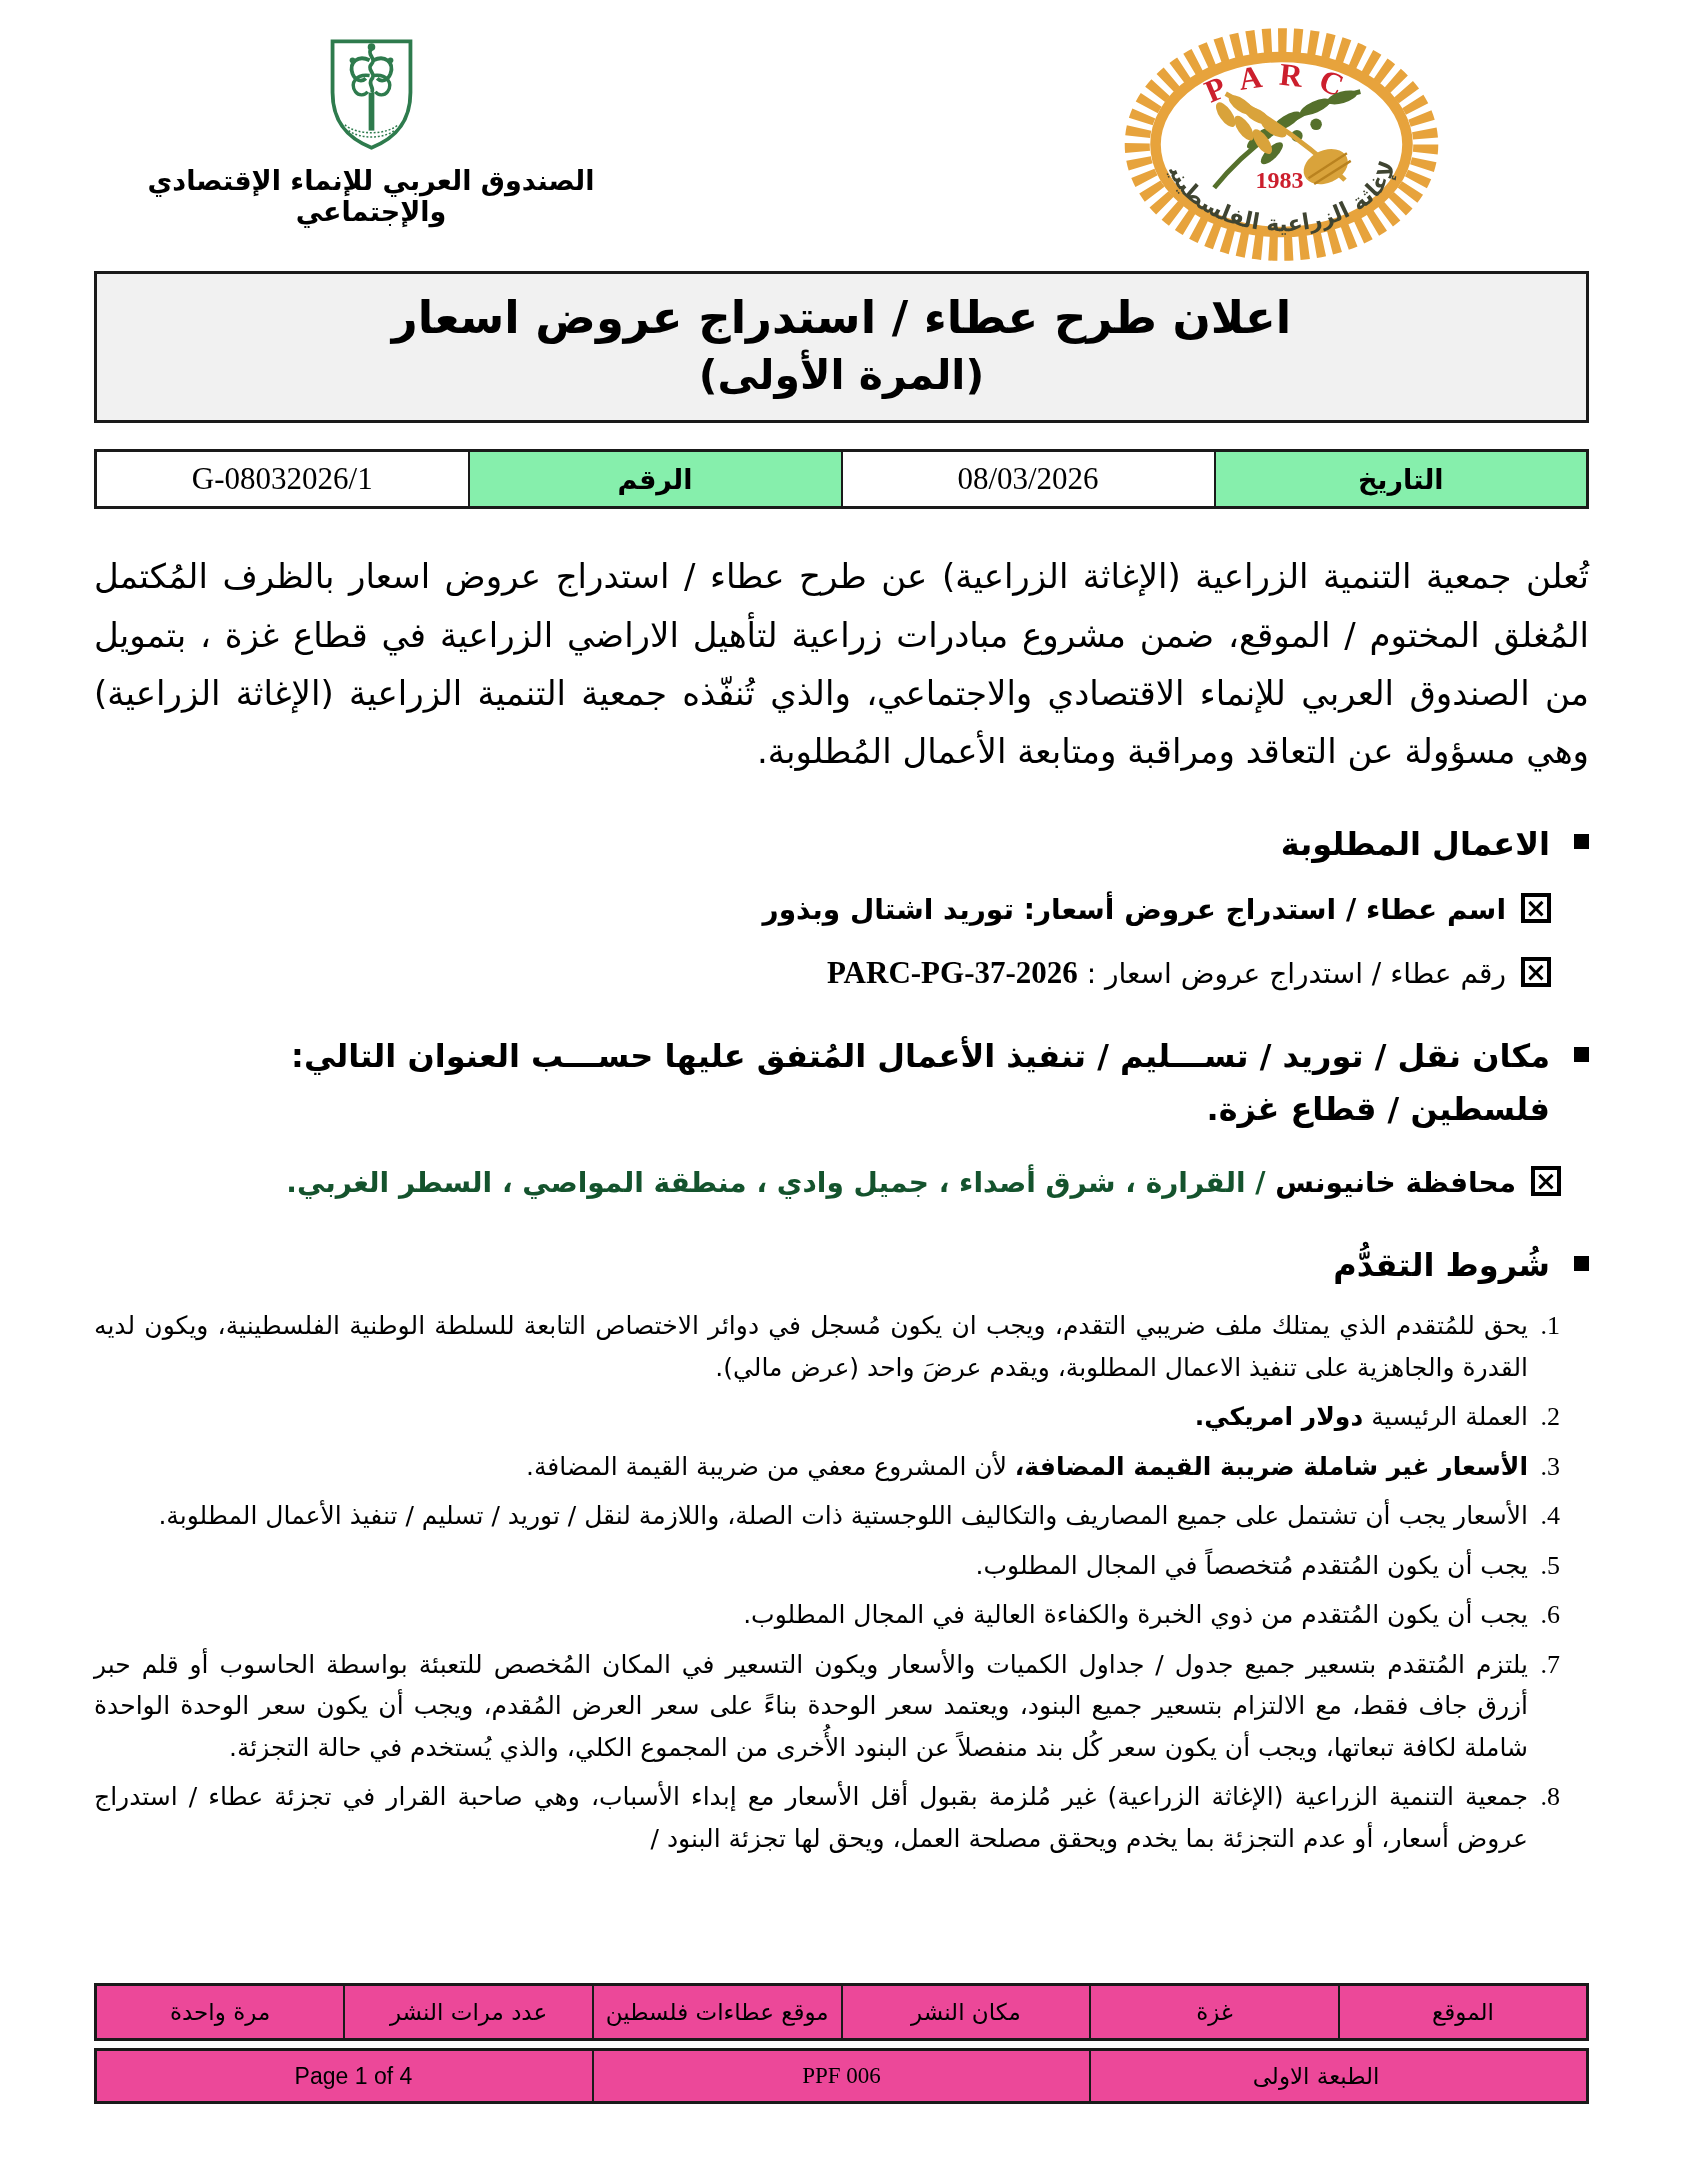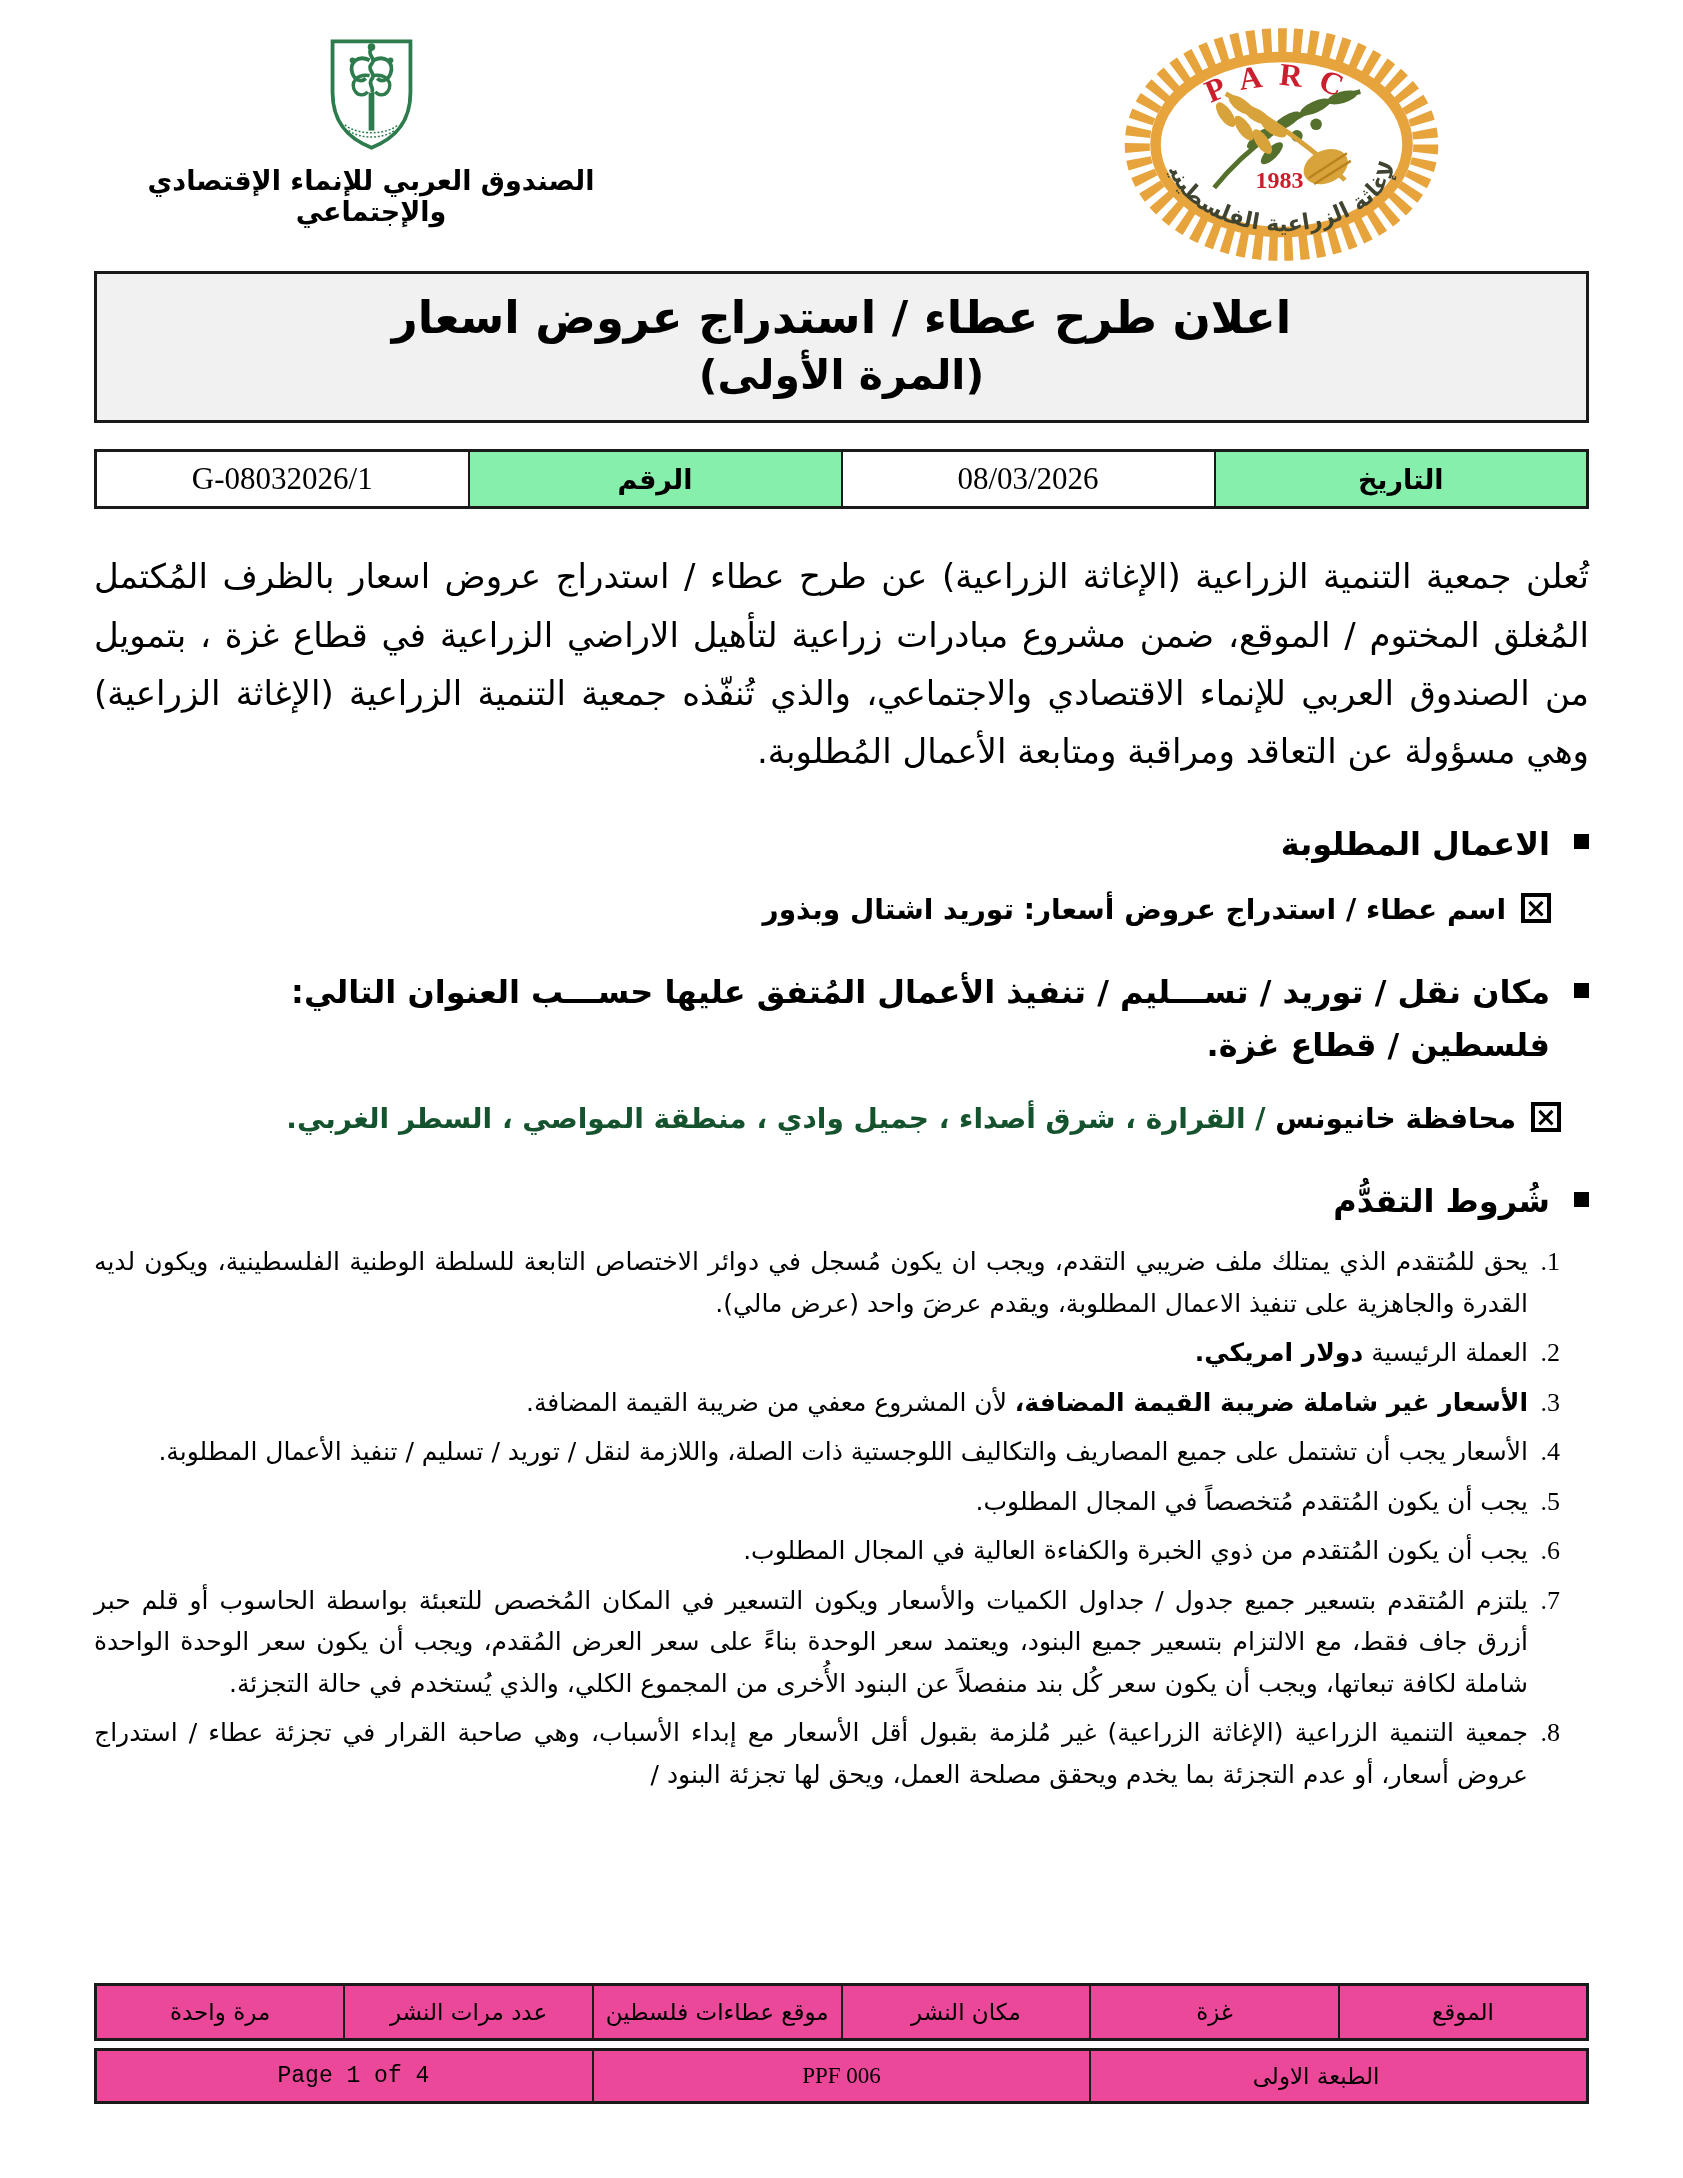--- a/index.html
+++ b/index.html
@@ -54,21 +54,21 @@
   .b { font-weight:bold; }
 
   
   .footer { position:absolute; top:1983px; right:94px; left:94px; }
   .foot { border-collapse:collapse; width:100%; border:3px solid #1a1a1a; }
   .foot td { border:2.5px solid #1a1a1a; background:#ec4899; height:55px; text-align:center;
              vertical-align:middle; font-size:23px; }
   .foot1 td { width:16.66%; }
   .foot2 { margin-top:7px; }
   .foot2 td { width:33.33%; height:53px; }
-  .cell-ltr { direction:ltr; text-align:left; font-family:Liberation Mono, monospace; font-size:25px; padding-left:18px; }
+  .cell-ltr { direction:ltr; text-align:left; font-family:Liberation Sans, sans-serif; font-size:25px; padding-left:18px; }
   .cell-code { font-family:"Liberation Serif", serif; font-size:25px; }
   .cell-edition { text-align:right; padding-left:0; padding-right:45px; }
 </style>
 </head>
 <body>
 
 <div class="page">
 
   <div class="header">
 
@@ -148,20 +148,24 @@
 
     <div class="sec-head">
       <span class="sq"></span><span>الاعمال المطلوبة</span>
     </div>
 
     <div class="chk-item bold-all">
       <span class="chk">×</span><span>اسم عطاء / استدراج عروض أسعار:</span>
       <span>توريد اشتال وبذور</span>
     </div>
 
+    <div class="chk-item">
+      <span class="chk">×</span><span>رقم عطاء / استدراج عروض اسعار :</span>
+      <span class="val-latin">PARC-PG-37-2026</span>
+    </div>
 
     <div class="sec-head">
       <span class="sq"></span><span>مكان نقل / توريد / تســـليم / تنفيذ الأعمال المُتفق عليها حســـب العنوان التالي:</span>
       <div class="sec-sub">فلسطين / قطاع غزة.</div>
     </div>
 
     <div class="loc-line">
       <span class="chk">×</span><span>محافظة خانيونس </span><span class="loc-red">/ القرارة ، شرق أصداء ،  جميل وادي ، منطقة المواصي ، السطر الغربي.</span>
     </div>
 

